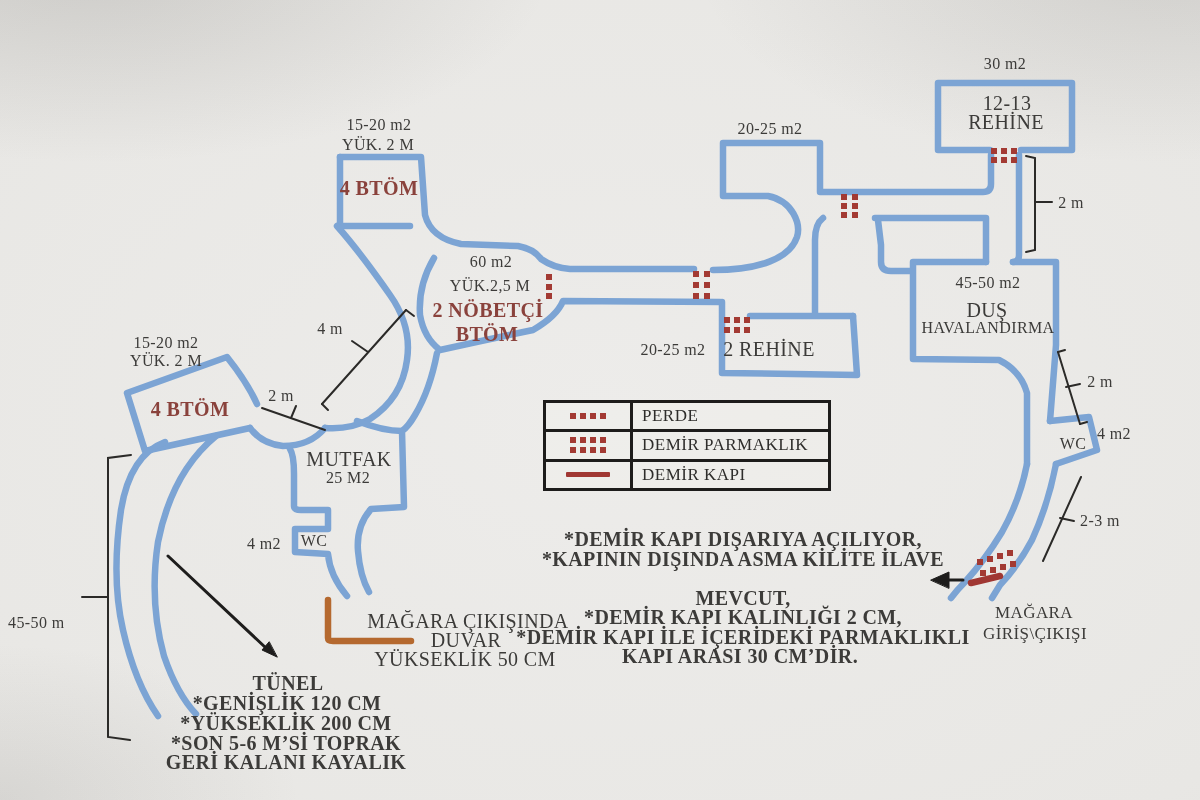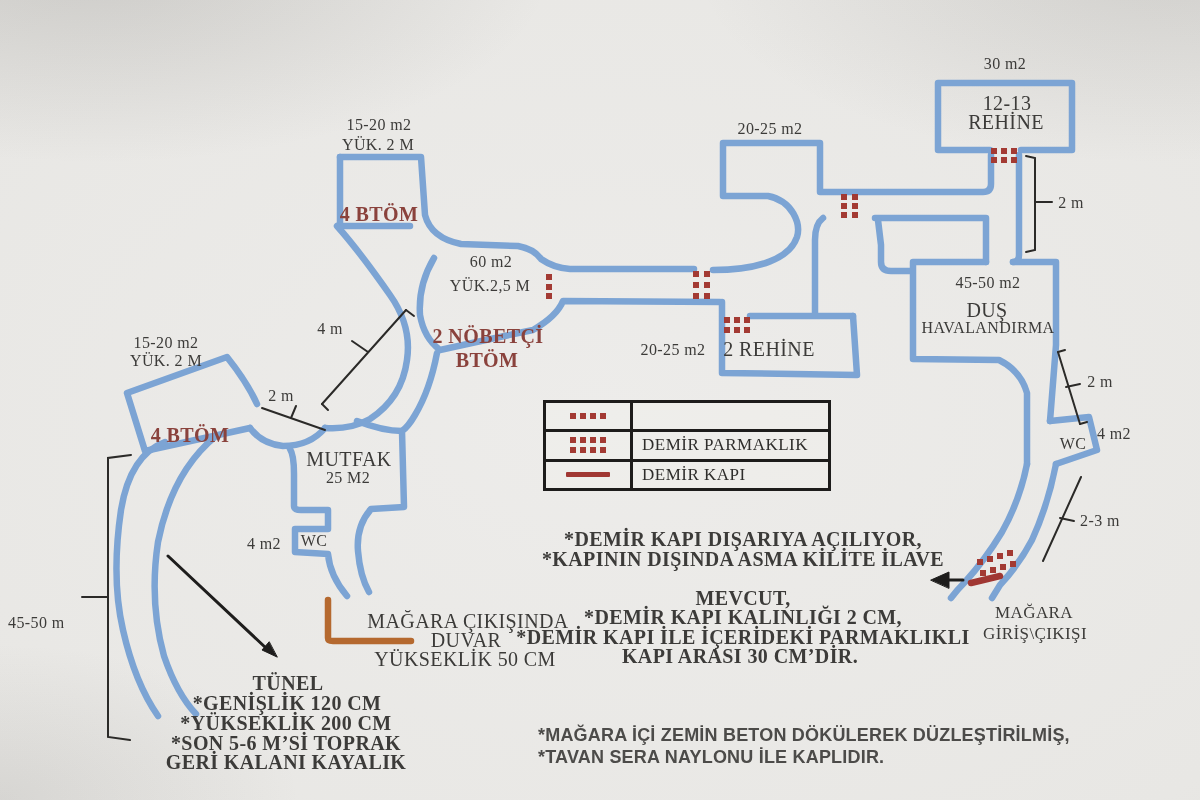--- a/index.html
+++ b/index.html
@@ -14,21 +14,21 @@
   }
   svg{position:absolute;left:0;top:0;}
   .lbl{
     position:absolute;transform:translate(-50%,-50%);
     color:#3c3b39;white-space:nowrap;letter-spacing:.4px;
     font-size:20px;line-height:1;
   }
   .lbl.left{transform:translate(0,-50%);}
   .lbl.s15{font-size:16px;}
   .lbl.s17{font-size:17px;}
-  .lbl.red{color:#8a423c;font-weight:700;margin-top:26px;}
+  .lbl.red{color:#8a423c;font-weight:700;}
   .lbl.b{font-weight:700;}
   .lbl.sans{font-family:"Liberation Sans","DejaVu Sans",sans-serif;font-weight:700;color:#4c4b49;font-size:18px;letter-spacing:.2px;}
   .legend{
     position:absolute;left:543px;top:400px;width:288px;height:91px;
     border:3px solid #1d1c1b;display:flex;flex-direction:column;box-sizing:border-box;
     background:rgba(243,242,240,0.25);
   }
   .legend-row{flex:1;display:flex;border-bottom:3px solid #1d1c1b;}
   .legend-row:last-child{border-bottom:none;}
   .legend-sym{width:84px;border-right:3px solid #1d1c1b;display:flex;flex-direction:column;align-items:center;justify-content:center;}
@@ -171,20 +171,21 @@
   <div class="legend">
     <div class="legend-row">
       <div class="legend-sym">
         <span class="dotrow">
             <i class="sq"></i>
             <i class="sq"></i>
             <i class="sq"></i>
             <i class="sq"></i>
           </span>
       </div>
+      <div class="legend-label">PERDE</div>
     </div>
     <div class="legend-row">
       <div class="legend-sym">
         <span class="dotrow">
             <i class="sq"></i>
             <i class="sq"></i>
             <i class="sq"></i>
             <i class="sq"></i>
           </span>
         <span class="dotrow">
@@ -257,16 +258,14 @@
   <div class="lbl b" style="left:743px;top:617px">*DEMİR KAPI KALINLIĞI 2 CM,</div>
   <div class="lbl b" style="left:743px;top:637px">*DEMİR KAPI İLE İÇERİDEKİ PARMAKLIKLI</div>
   <div class="lbl b" style="left:740px;top:656px">KAPI ARASI 30 CM’DİR.</div>
 
   <div class="lbl b" style="left:288px;top:683px">TÜNEL</div>
   <div class="lbl b" style="left:287px;top:703px">*GENİŞLİK 120 CM</div>
   <div class="lbl b" style="left:286px;top:723px">*YÜKSEKLİK 200 CM</div>
   <div class="lbl b" style="left:286px;top:743px">*SON 5-6 M’Sİ TOPRAK</div>
   <div class="lbl b" style="left:286px;top:762px">GERİ KALANI KAYALIK</div>
 
-  <div class="lbl sans left" style="left:538px;top:735px">*MAĞARA İÇİ ZEMİN BETON DÖKÜLEREK DÜZLEŞTİRİLMİŞ,</div>
-  <div class="lbl sans left" style="left:538px;top:757px">*TAVAN SERA NAYLONU İLE KAPLIDIR.</div>
 
 </div>
 
 </body></html>

